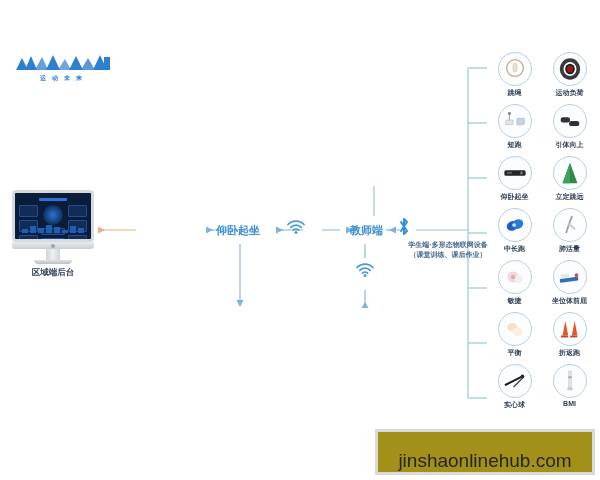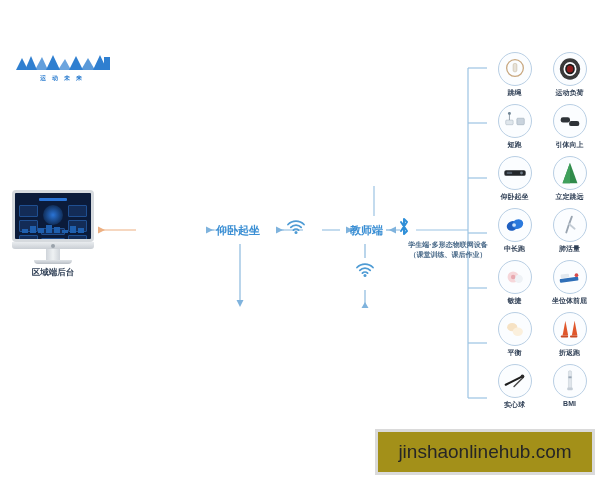--- a/index.html
+++ b/index.html
@@ -126,21 +126,21 @@
   .ig-circle {
     width:34px; height:34px; border-radius:50%; margin:0 auto;
     border:1px solid #b9cfe4; background:#fbfdff;
     display:flex; align-items:center; justify-content:center; overflow:hidden;
   }
   .ig-cap { font-size:7px; color:#2f3f55; font-weight:700; margin-top:2px; white-space:nowrap; }
 
   
   .watermark {
     position:absolute; left:378px; top:432px; width:214px; height:40px;
-    background:#a39019; display:flex; align-items:center; justify-content:center;
+    background:#a39019; display:flex; align-items:flex-end; justify-content:center;
     box-shadow:0 0 0 3px rgba(150,150,150,0.35);
   }
   .watermark span { font-size:19px; color:#262626; font-family:"Liberation Sans", sans-serif; }
 </style>
 </head>
 <body>
 
 <div id="stage">
 
   <div class="logo">

